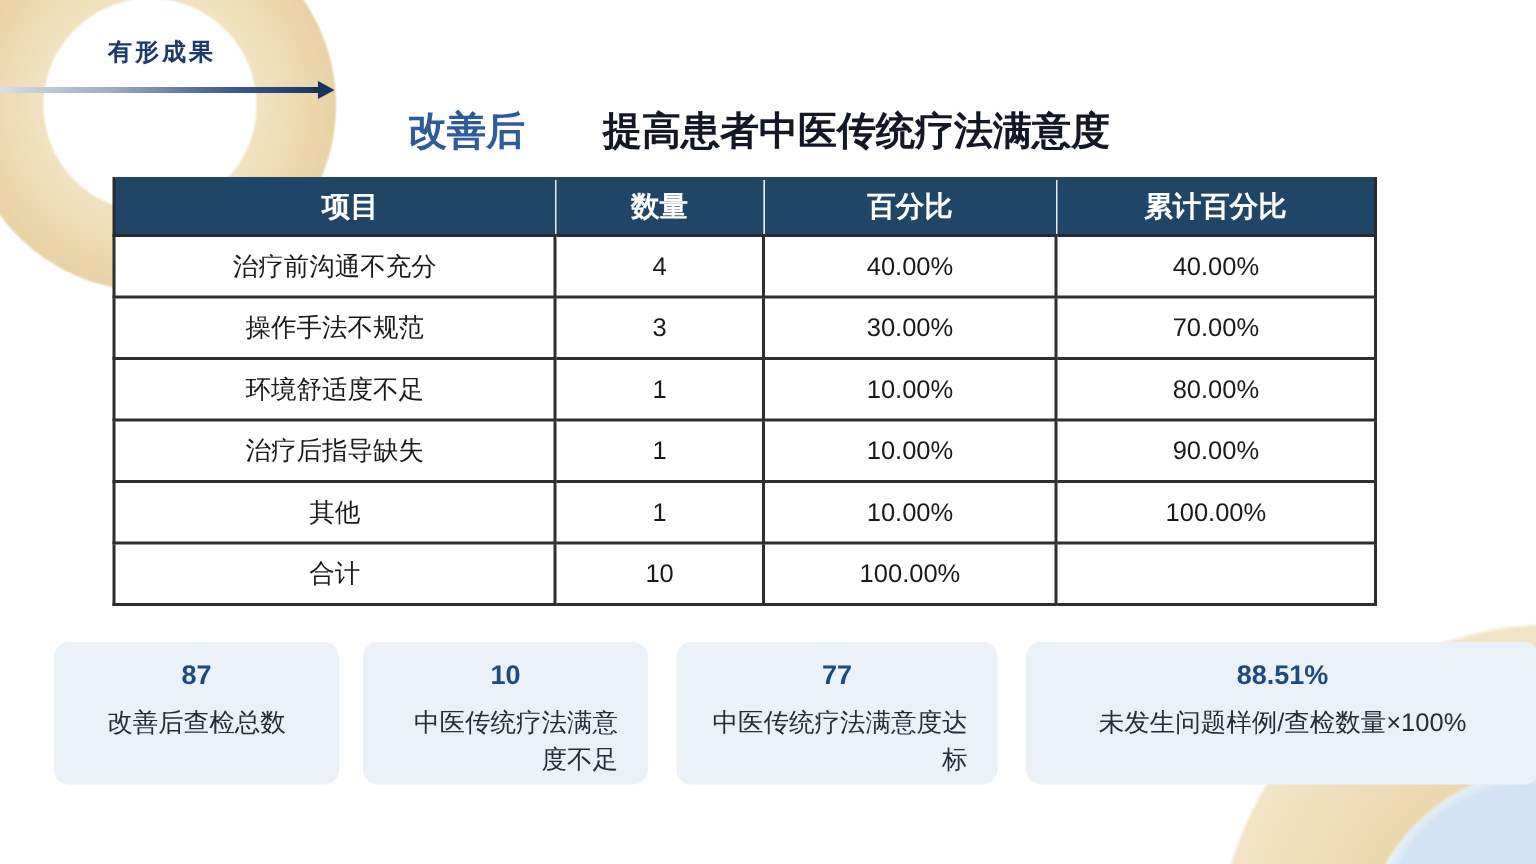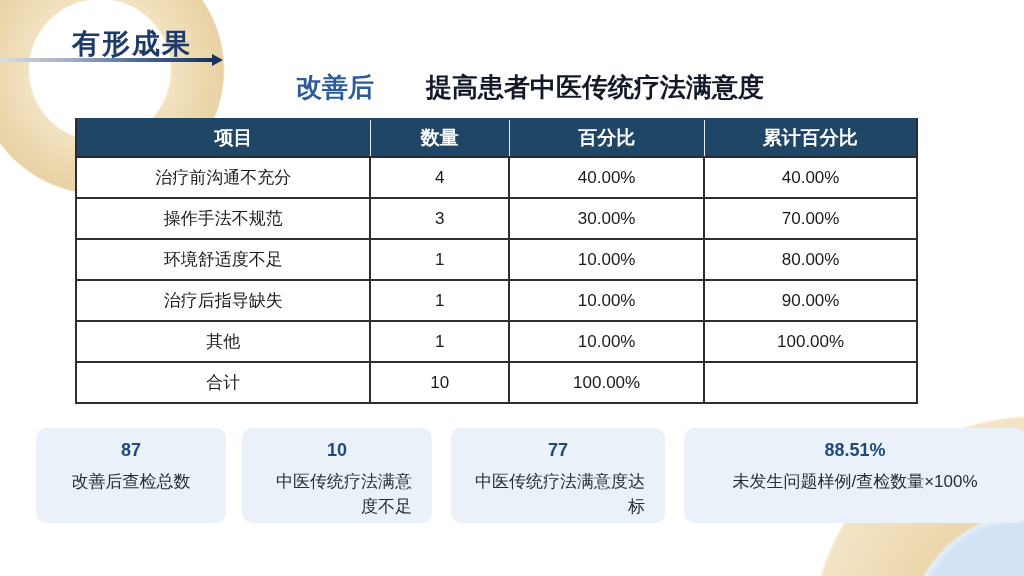--- a/index.html
+++ b/index.html
@@ -10,30 +10,30 @@
   .ring-tl { position:absolute; left:-25px; top:-55px; width:250px; height:250px; border-radius:50%;
     background: radial-gradient(circle, rgba(0,0,0,0) 70px, #f2e2c0 72px, #e9d2a4 123px, rgba(0,0,0,0) 125px);
     z-index:0; }
   .circle-br-blue { position:absolute; left:910px; top:510px; width:220px; height:220px; border-radius:50%;
     background: radial-gradient(circle, #d2e3f5 62%, rgba(210,227,245,0) 72%); z-index:0; }
   .ring-br { position:absolute; left:810px; top:415px; width:450px; height:450px; border-radius:50%;
     background: radial-gradient(circle, rgba(0,0,0,0) 127px, #ecd6ac 130px, #f3e4c6 222px, rgba(0,0,0,0) 225px);
     z-index:0; }
 
   
-  .section-label { position:absolute; left:72px; top:25px; font-size:28px; font-weight:bold;
+  .section-label { position:absolute; left:72px; top:25px; font-size:16px; font-weight:bold;
     color:#1d3a6a; letter-spacing:2px; z-index:2; }
   .header-line { position:absolute; left:0; top:58px; width:212px; height:4px;
     background:linear-gradient(to right,#d9dee6 0%,#9fabc0 35%,#44608d 70%,#17335e 100%); z-index:2; }
   .line-arrow { position:absolute; right:-11px; top:-4px; width:0; height:0;
     border-left:11px solid #17335e; border-top:6px solid transparent; border-bottom:6px solid transparent; }
 
   
   .title-row { position:absolute; left:272px; top:70px; display:flex; gap:52px; align-items:baseline; z-index:2; }
-  .title-prefix { font-size:26px; font-weight:bold; color:#2d5c9d;margin-left:24px; }
+  .title-prefix { font-size:26px; font-weight:bold; color:#2d5c9d; }
   .title-main { font-size:26px; font-weight:bold; color:#121826; }
 
   
   .t { position:absolute; left:75px; top:118px; width:843px; border-collapse:collapse;
     table-layout:fixed; z-index:2; }
   .t th { height:38px; background:#1f4666; color:#ffffff; font-size:19px; font-weight:bold;
     text-align:center; vertical-align:middle; border-right:1px solid #e6ebf1; border-bottom:2px solid #2b2b2b; }
   .t th:first-child { border-left:2px solid #2b2b2b;padding-left:20px; }
   .t th:last-child { border-right:2px solid #2b2b2b;margin-top:12px; }
   .t thead tr { border-top:2px solid #1f4666; }

